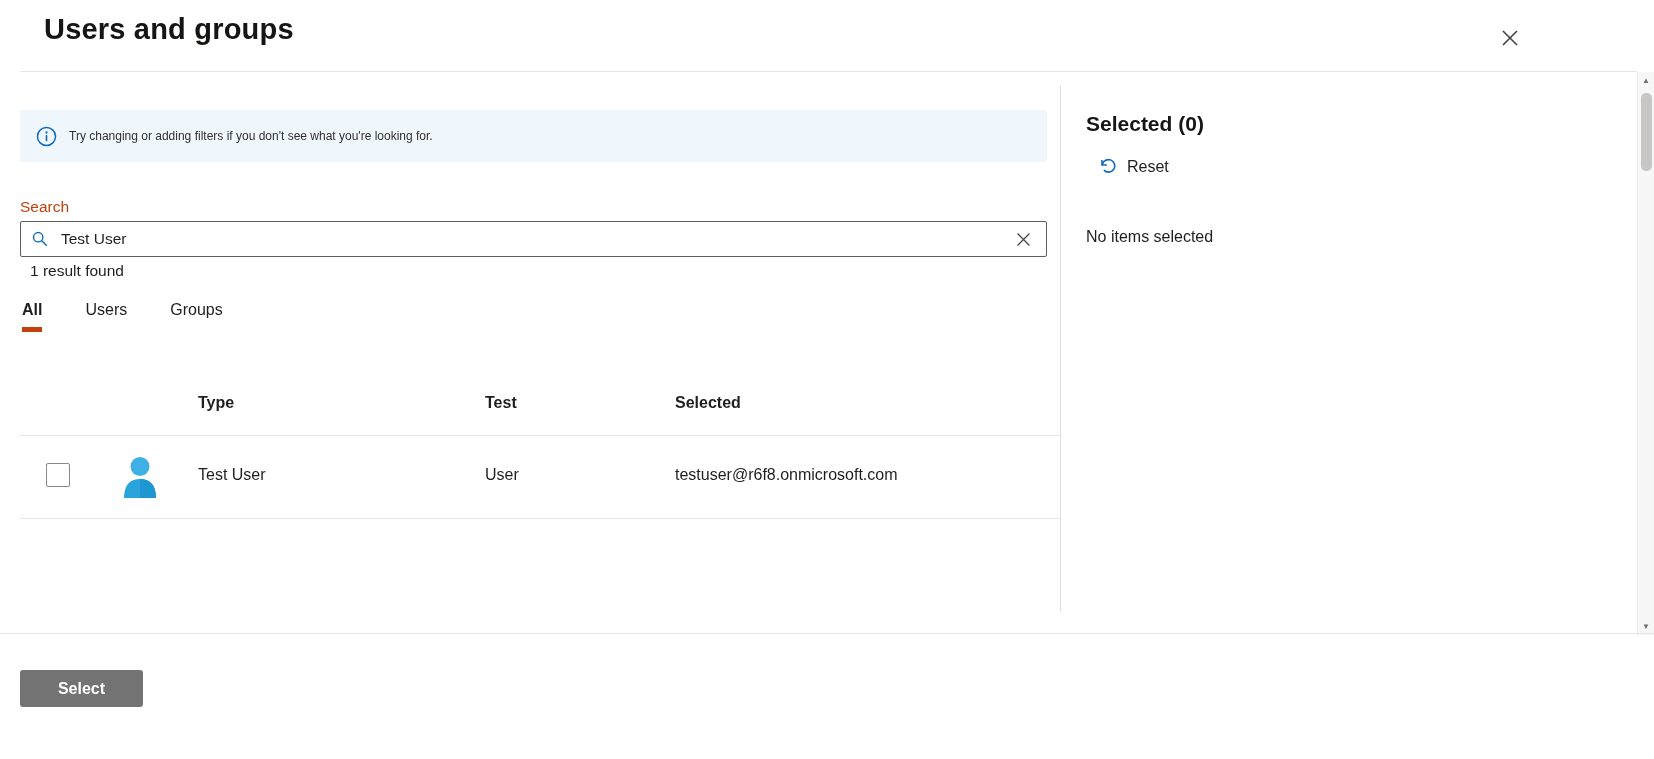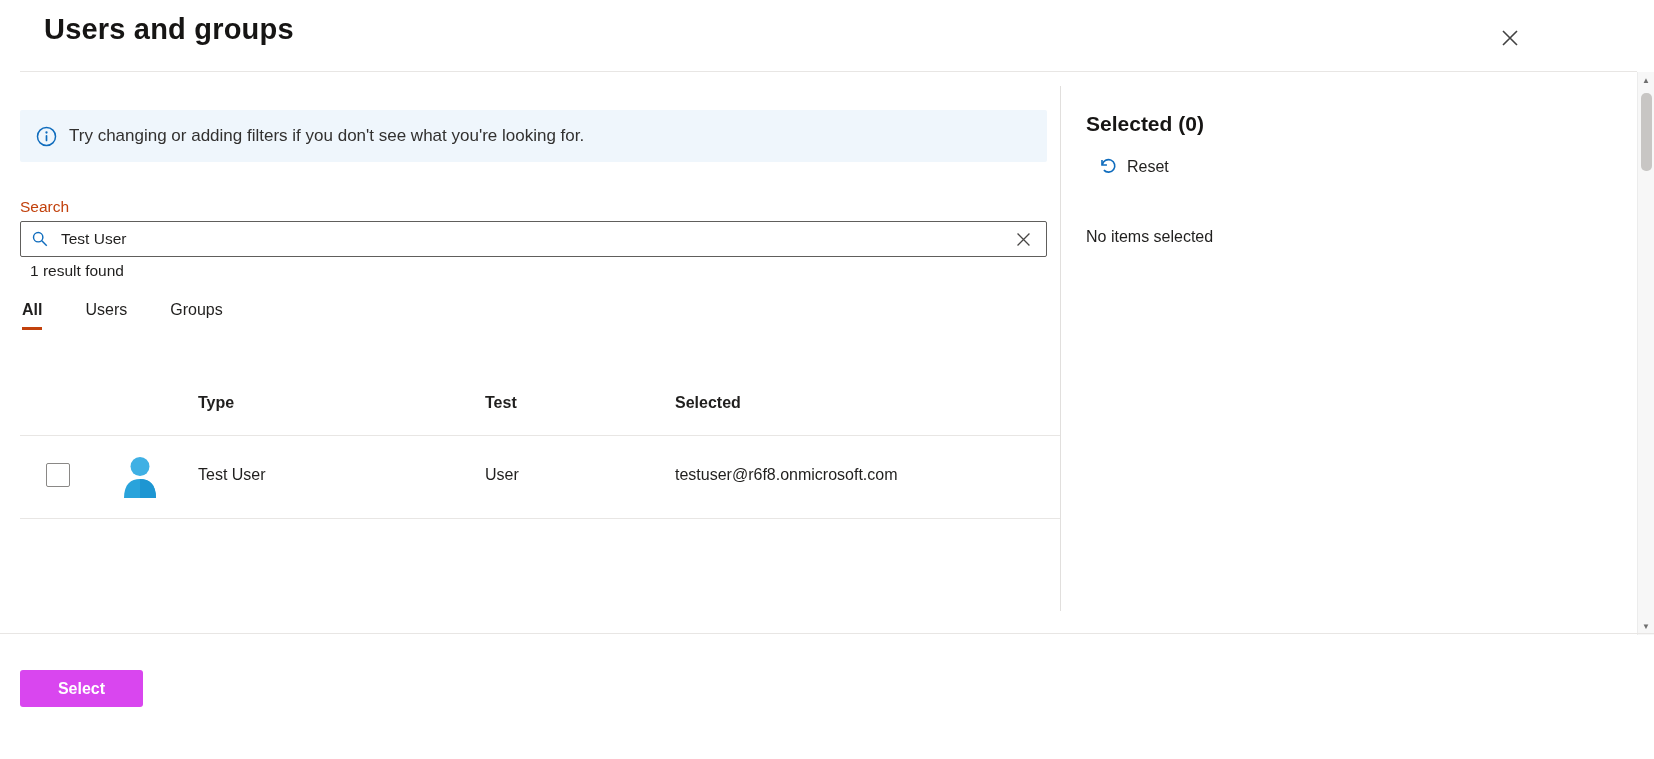--- a/index.html
+++ b/index.html
@@ -27,40 +27,40 @@
 
   .divider-h { position:absolute; height:1px; background:#e8e6e4; }
   .divider-v { position:absolute; width:1px; background:#e1dfdd; }
 
   
   .info-banner {
     position:absolute; left:20px; top:110px; width:1027px; height:52px;
     display:flex; align-items:center; gap:12px; padding:0 16px;
     border-radius:2px;
   }
-  .info-banner .txt { font-size:17px; color:#323130; }
+  .info-banner .txt { font-size:12px; color:#323130; }
 
   
   .search-label { position:absolute; left:20px; top:198px; font-size:15.5px; color:#c2410c; }
   .search-box {
     position:absolute; left:20px; top:221px; width:1027px; height:36px;
     border:1px solid #605e5c; border-radius:2px; background:#fff;
     display:flex; align-items:center; padding:0 10px;
   }
   .search-box input {
     flex:1; border:none; outline:none; font-size:15.5px; color:#201f1e;
     font-family:"Liberation Sans", sans-serif; margin-left:12px; background:transparent;
   }
   .search-clear { display:flex; align-items:center; justify-content:center; width:26px; height:26px; cursor:pointer; background:none; border:none; }
   .results-count { position:absolute; left:30px; top:262px; font-size:15.5px; color:#201f1e; }
 
   
   .tabs { position:absolute; left:22px; top:301px; display:flex; gap:43px; }
   .tab { font-size:16px; color:#201f1e; padding-bottom:8px; cursor:pointer; }
-  .tab.active { font-weight:700; border-bottom:3px solid #c2410c; }
+  .tab.active { font-weight:700; border-bottom:5px solid #c2410c; }
 
   
   .col-header { position:absolute; top:394px; font-size:16px; font-weight:700; color:#201f1e; }
   .col-name    { left:198px; }
   .col-type    { left:485px; }
   .col-details { left:675px; }
 
   .row { position:absolute; left:0; top:436px; width:1060px; height:82px; cursor:pointer; }
   .checkbox {
     position:absolute; left:46px; top:27px;
@@ -90,21 +90,21 @@
   }
   .scroll-arrow { width:17px; height:17px; display:flex; align-items:center; justify-content:center;
     font-size:8px; color:#6f6f6f; cursor:pointer; user-select:none; }
   .scroll-arrow.down { margin-top:auto; }
   .scroll-thumb { width:11px; height:78px; background:#c8c6c4; border-radius:5px; margin-top:4px; cursor:grab; }
 
   
   .footer-divider { top:633px; left:0; width:1654px; }
   .select-btn {
     position:absolute; left:20px; top:670px;
-    width:123px; height:37px; background:#d946ef; color:#ffffff;
+    width:123px; height:37px; background:#737373; color:#ffffff;
     font-size:16px; font-weight:700; border:none; border-radius:3px; cursor:pointer;
     font-family:"Liberation Sans", sans-serif;
   }
 </style>
 </head>
 <body>
 
 <div class="panel">
 
   <div class="page-title">Users and groups</div>

